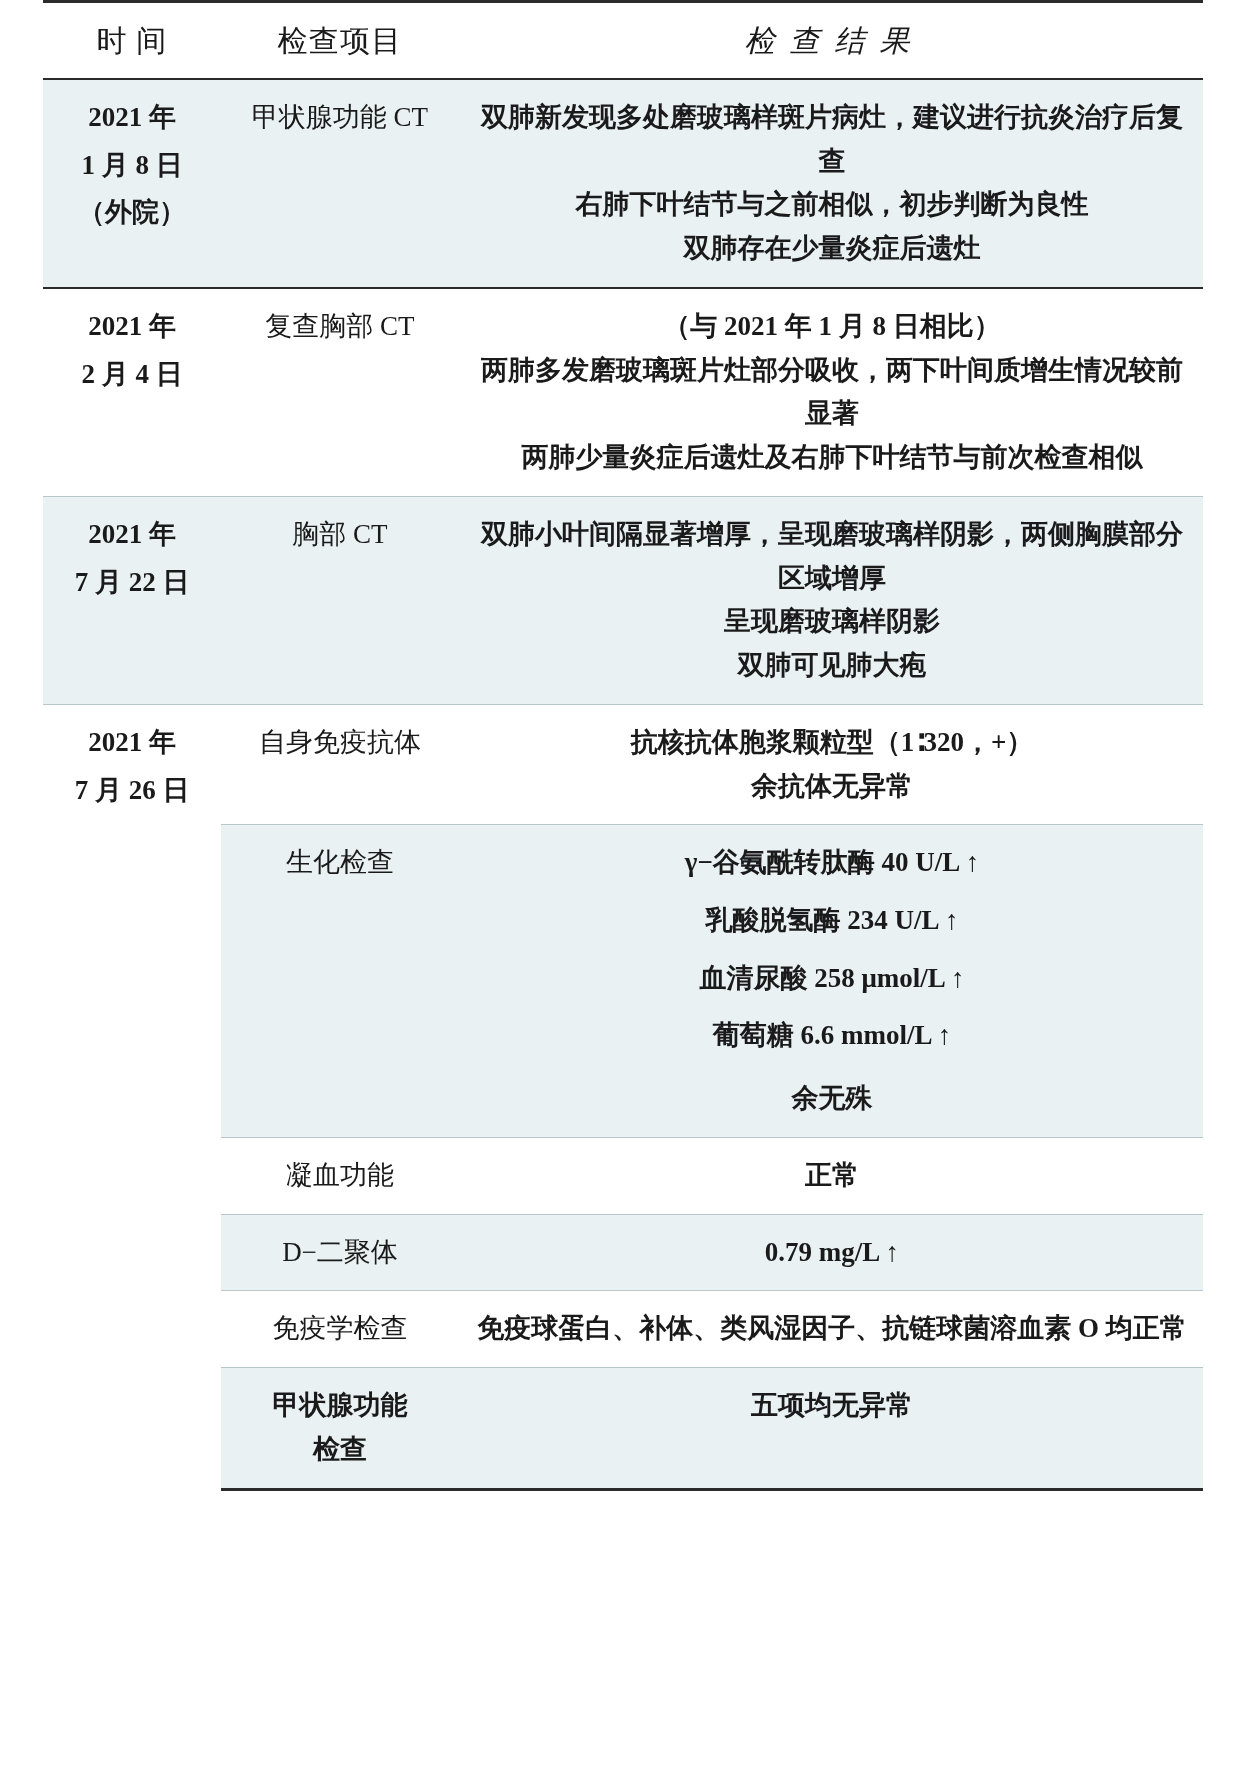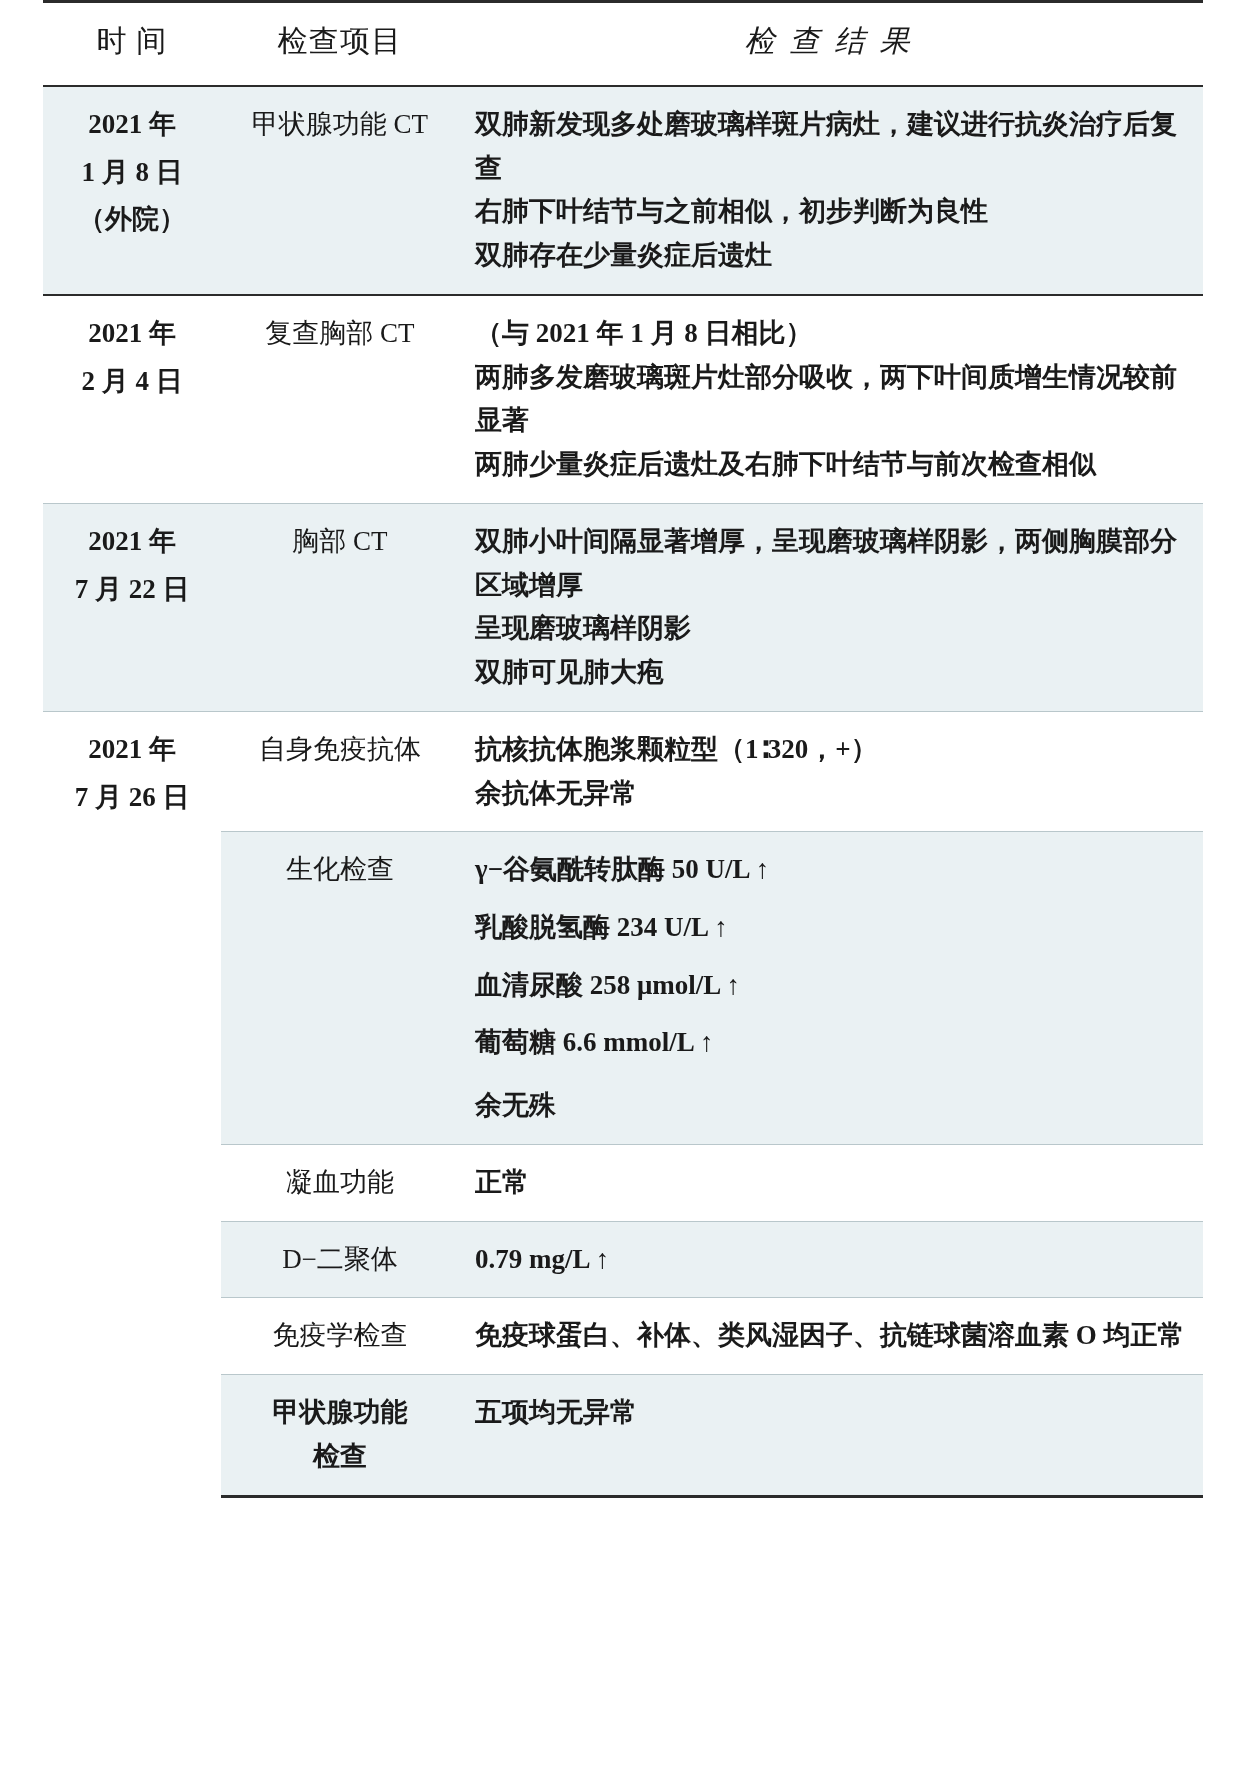--- a/index.html
+++ b/index.html
@@ -24,21 +24,21 @@
     margin: 0 auto;
     table-layout: fixed;
   }
   table.exam-table col.c-time { width: 178px; }
   table.exam-table col.c-item { width: 238px; }
   table.exam-table col.c-result { width: 744px; }
 
   .exam-table thead th {
     font-weight: normal;
     font-size: 30px;
-    padding: 18px 8px 23px 8px;
+    padding: 18px 8px 16px 8px;
     text-align: center;
     vertical-align: middle;
     border-top: 3px solid #2b2b2b;
     border-bottom: 2px solid #2b2b2b;
     background: #ffffff;
     letter-spacing: 0.04em;
   }
   .exam-table thead th.th-result {
     letter-spacing: 0.5em;
     padding-left: 0.5em;
@@ -50,21 +50,21 @@
     line-height: 1.62;
     vertical-align: top;
     padding: 16px 10px 16px 10px;
     border: none;
   }
   .exam-table td.time-cell,
   .exam-table td.item-cell {
     text-align: center;
   }
   .exam-table td.result-cell {
-    text-align: left;
+    text-align: center;
     padding-left: 16px;
     padding-right: 14px;
   }
   .exam-table tr.band td {
     background: #eaf1f3;
   }
   .exam-table tr.plain td {
     background: #ffffff;
   }
   .exam-table tr.sep-top td {
@@ -160,21 +160,21 @@
         <td class="item-cell">自身免疫抗体</td>
         <td class="result-cell">
           <span class="line wrap">抗核抗体胞浆颗粒型（1∶320，+）</span>
           <span class="line wrap">余抗体无异常</span>
         </td>
       </tr>
 
       <tr class="band sep-top">
         <td class="item-cell">生化检查</td>
         <td class="result-cell gap-lines">
-          <span class="line wrap">γ−谷氨酰转肽酶 50 U/L ↑</span>
+          <span class="line wrap">γ−谷氨酰转肽酶 40 U/L ↑</span>
           <span class="line wrap">乳酸脱氢酶 234 U/L ↑</span>
           <span class="line wrap">血清尿酸 258 μmol/L ↑</span>
           <span class="line wrap">葡萄糖 6.6 mmol/L ↑</span>
           <span class="line wrap">余无殊</span>
         </td>
       </tr>
 
       <tr class="plain sep-top">
         <td class="item-cell">凝血功能</td>
         <td class="result-cell">

